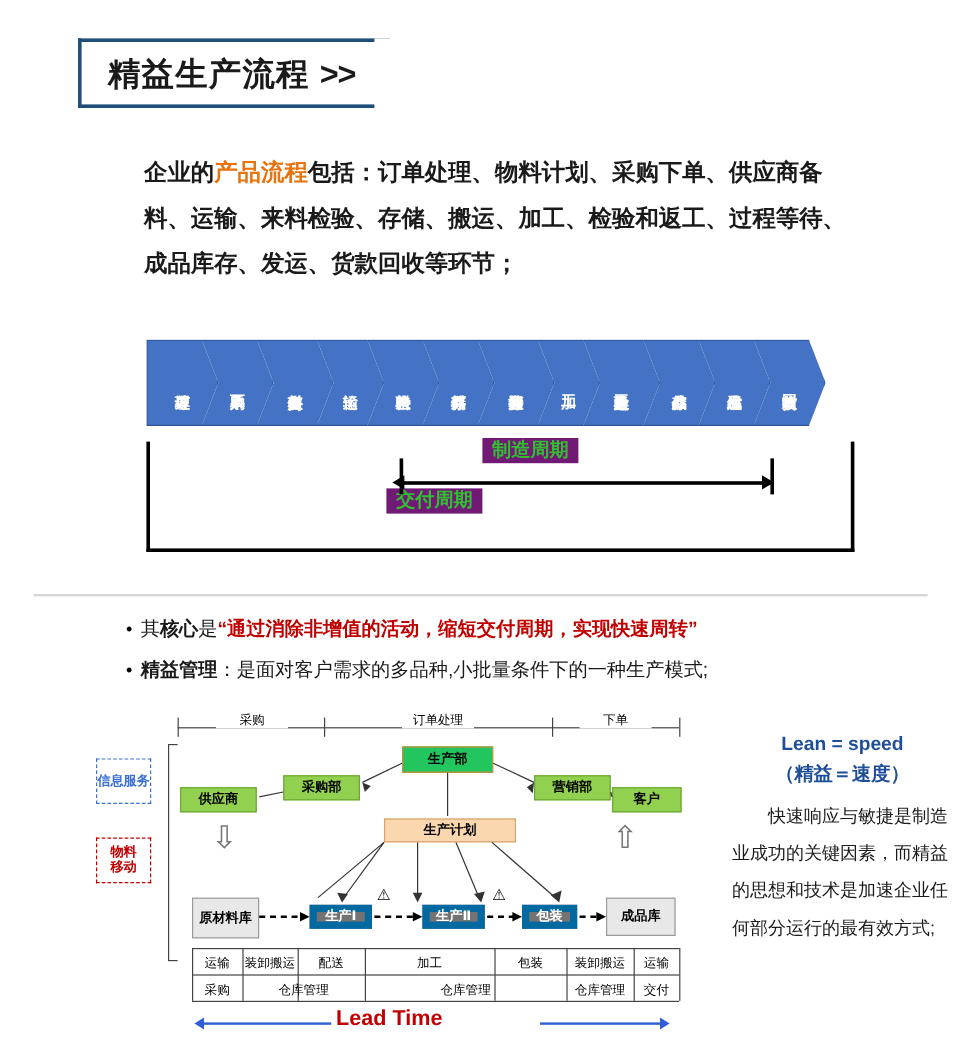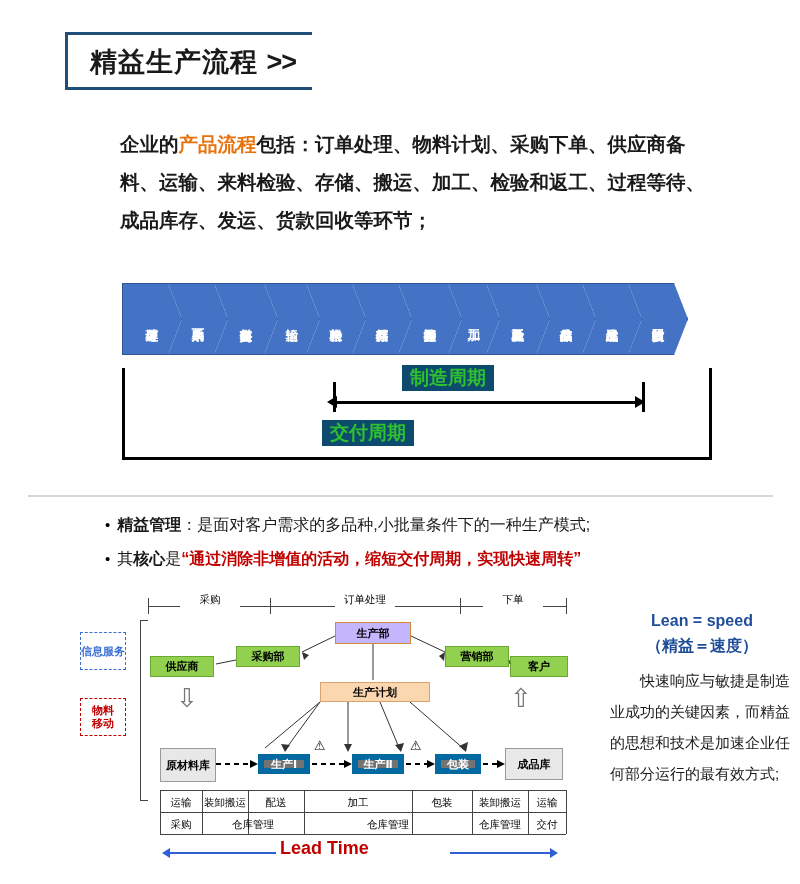--- a/index.html
+++ b/index.html
@@ -70,42 +70,42 @@
     position:absolute; width:0;height:0;
     border-top:6px solid transparent; border-bottom:6px solid transparent;
     border-left:10px solid #000;
   }
   .arrow-l{
     position:absolute; width:0;height:0;
     border-top:6px solid transparent; border-bottom:6px solid transparent;
     border-right:10px solid #000;
   }
   .cyc-label{
-    position:absolute; font-size:19px; font-weight:700; color:#2fbf2f;
-    background:#0c4a6e; padding:0 8px; white-space:nowrap;
+    position:absolute; font-size:16px; font-weight:700; color:#2fbf2f;
+    background:#701a75; padding:0 8px; white-space:nowrap;
   }
 
   
   .divider{ position:absolute; left:28px; top:495px; width:745px; height:2px; background:#d6d6d6; }
 
   
   .bullets{ position:absolute; left:105px; top:508px; width:680px; }
   .bullet{ font-size:16px; line-height:34px; color:#1a1a1a; white-space:nowrap; }
   .bullet .dot{ color:#000; margin-right:7px; font-size:15px; }
   .bullet b{ font-weight:700; }
   .bullet .red{ color:#c00000; font-weight:700; }
 
   
   .diagram{ position:absolute; left:80px; top:590px; width:500px; height:280px; }
   .dg-box{
     position:absolute; display:flex; align-items:center; justify-content:center;
     font-size:11px; font-weight:700; text-align:center; line-height:13px;
   }
   .green{ background:#92d050; border:1px solid #6ba832; color:#000; }
-  .orange{ background:#c4b5fd; border:1px solid #d08a3a; color:#000; }
+  .orange{ background:#22c55e; border:1px solid #d08a3a; color:#000; }
   .orange-lt{ background:#fbd7b0; border:1px solid #d9a36d; color:#000; }
   .grey{ background:#e8e8e8; border:1px solid #9a9a9a; color:#000; }
   .blue{ background:#737373; border:6px solid #0369a1; color:#fff; }
   .dashed-blue{ border:1.5px dashed #3b6fd4; color:#3b6fd4; background:#fff; font-weight:700; }
   .dashed-red{ border:1.5px dashed #c00000; color:#c00000; background:#fff; font-weight:700; }
 
   .dg-line{ position:absolute; background:#444; }
   .dg-hline{ height:1px; }
   .dg-vline{ width:1px; }
   .tick{ position:absolute; width:1px; background:#444; }
@@ -181,38 +181,38 @@
     <div class="chev" style="left: 506px; width: 60px;">
       <span>货款回收</span>
     </div>
   </div>
 
 <div class="bracket-layer">
 
   <div class="vline" style="left:0px; top:0px; height:92px;"></div>
   <div class="vline" style="left:587px; top:0px; height:92px;"></div>
   <div class="hline" style="left:0px; top:89px; width:590px;"></div>
-  <div class="cyc-label" style="left:200px; top:52px;">交付周期</div>
+  <div class="cyc-label" style="left:200px; top:39px;">交付周期</div>
 
   <div class="vline" style="left:211px; top:14px; height:30px;"></div>
   <div class="hline" style="left:211px; top:33px; width:310px;"></div>
   <div class="arrow-l" style="left:205px; top:28px;"></div>
   <div class="arrow-r" style="left:513px; top:28px;"></div>
   <div class="vline" style="left:520px; top:14px; height:30px;"></div>
   <div class="cyc-label" style="left:280px; top:-3px;">制造周期</div>
 </div>
 
 <div class="divider"></div>
 
 <div class="bullets">
   <div class="bullet">
+    <span class="dot">•</span><span>其</span><b>核心</b><span>是</span><span class="red">“通过消除非增值的活动，缩短交付周期，实现快速周转”</span>
+  </div>
+  <div class="bullet">
     <span class="dot">•</span><b>精益管理</b><span>：是面对客户需求的多品种,小批量条件下的一种生产模式;</span>
-  </div>
-  <div class="bullet">
-    <span class="dot">•</span><span>其</span><b>核心</b><span>是</span><span class="red">“通过消除非增值的活动，缩短交付周期，实现快速周转”</span>
   </div>
 </div>
 
 <div class="diagram">
 
   <div class="dg-line dg-hline" style="left:68px; top:16px; width:418px;"></div>
   <div class="tick" style="left:68px; top:8px; height:16px;"></div>
   <div class="tick" style="left:190px; top:8px; height:16px;"></div>
   <div class="tick" style="left:380px; top:8px; height:16px;"></div>
   <div class="tick" style="left:486px; top:8px; height:16px;"></div>

